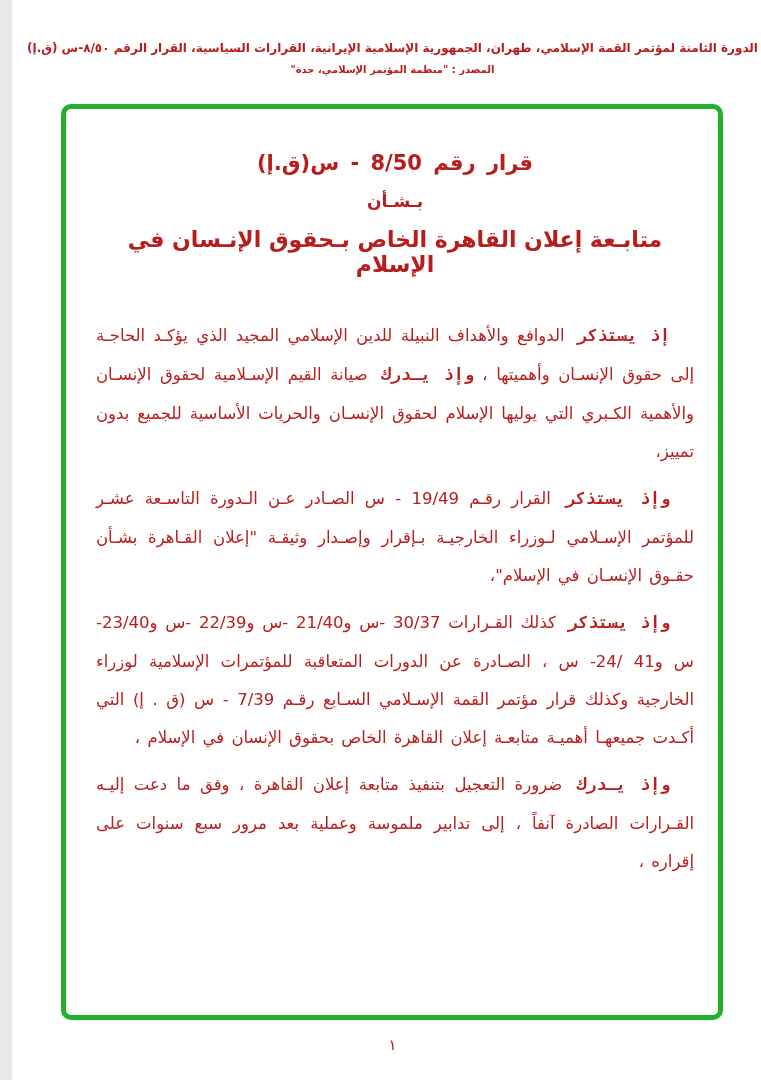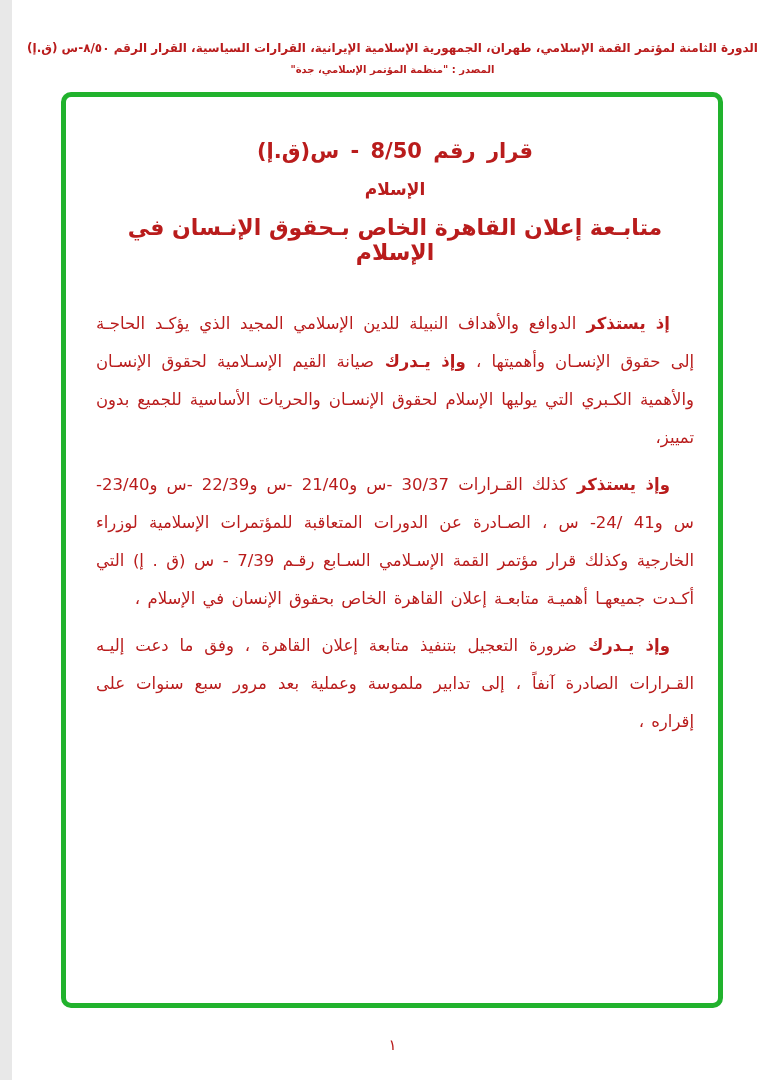--- a/index.html
+++ b/index.html
@@ -29,21 +29,21 @@
     white-space: nowrap;
   }
   .top-header .source {
     margin-top: 9px;
     font-size: 10px;
     font-weight: bold;
   }
   .doc-frame {
     position: absolute;
     left: 49px;
-    top: 92px;
+    top: 104px;
     width: 662px;
     height: 916px;
     border: 5px solid #21b22d;
     border-radius: 10px;
     background: #ffffff;
     overflow: hidden;
   }
   .doc-content {
     direction: rtl;
     padding: 42px 24px 0 30px;
@@ -68,21 +68,21 @@
     margin-top: 40px;
     font-size: 16.5px;
     line-height: 38px;
     text-align: justify;
   }
   .doc-body p {
     margin: 0 0 9px 0;
     text-indent: 24px;
     word-spacing: 2px;
   }
-  .doc-body b { font-weight: bold; }
+  .doc-body b { font-weight: bold; font-family: Liberation Mono, monospace; }
   .page-number {
     position: absolute;
     left: 0;
     right: 0;
     top: 1036px;
     text-align: center;
     font-size: 15px;
     direction: rtl;
   }
 </style>
@@ -94,26 +94,27 @@
   <div class="top-header">
     <div class="cite">الدورة الثامنة لمؤتمر القمة الإسلامي، طهران، الجمهورية الإسلامية الإيرانية، القرارات السياسية، القرار الرقم ٨/٥٠-س (ق.إ)</div>
     <div class="source">المصدر : "منظمة المؤتمر الإسلامي، جدة"</div>
   </div>
 
   <div class="doc-frame" style="border-color: rgb(33, 178, 45);">
     <div class="doc-content">
 
       <div class="doc-title">
         <div class="t1">قرار رقم 8/50 - س(ق.إ)</div>
-        <div class="t2">الإسلام</div>
+        <div class="t2">بـشـأن</div>
         <div class="t3">متابـعة إعلان القاهرة الخاص بـحقوق الإنـسان في الإسلام</div>
       </div>
 
       <div class="doc-body">
           <p><b>إذ يستذكر </b><span>الدوافع والأهداف النبيلة للدين الإسلامي المجيد الذي يؤكـد الحاجـة إلى حقوق الإنسـان وأهميتها ، </span><b>وإذ يـدرك </b><span>صيانة القيم الإسـلامية لحقوق الإنسـان والأهمية الكـبري التي يوليها الإسلام  لحقوق الإنسـان والحريات الأساسية للجميع بدون تمييز،</span></p>
+          <p><b>وإذ يستذكر </b><span>القرار رقـم 19/49 - س الصـادر عـن الـدورة التاسـعة عشـر للمؤتمر الإسـلامي لـوزراء الخارجيـة بـإقرار وإصـدار وثيقـة "إعلان القـاهرة بشـأن حقـوق الإنسـان في الإسلام"،</span></p>
           <p><b>وإذ يستذكر </b><span>كذلك القـرارات 30/37 -س و21/40 -س و22/39 -س و23/40- س و41 /24- س ، الصـادرة عن الدورات المتعاقبة للمؤتمرات الإسلامية لوزراء الخارجية وكذلك قرار مؤتمر القمة الإسـلامي السـابع رقـم 7/39 - س (ق . إ) التي أكـدت جميعهـا أهميـة متابعـة إعلان القاهرة الخاص بحقوق الإنسان في الإسلام ،</span></p>
           <p><b>وإذ يـدرك </b><span>ضرورة التعجيل بتنفيذ متابعة إعلان القاهرة ، وفق ما دعت إليـه القـرارات الصادرة آنفاً ، إلى تدابير ملموسة وعملية بعد مرور سبع سنوات على إقراره ،</span></p>
         </div>
 
     </div>
   </div>
 
   <div class="page-number">١</div>
 
 </div>

